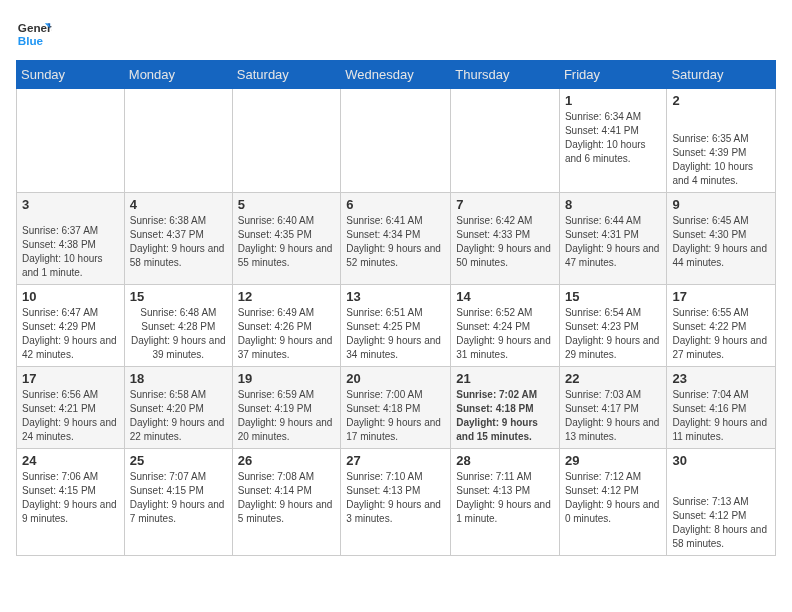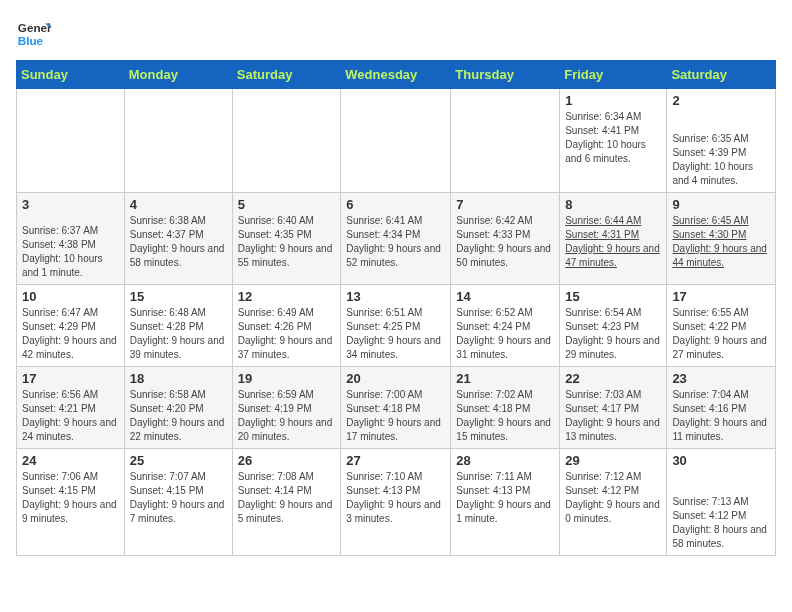--- a/index.html
+++ b/index.html
@@ -37,25 +37,25 @@
       font-size: 16px;
       color: #555;
     }
     table {
       width: 100%;
       border-collapse: collapse;
       font-size: 11px;
     }
     thead tr th {
       background-color: #1565C0;
-      color: #bef264;
+      color: #e5e5e5;
       padding: 6px 4px;
       text-align: left;
       font-size: 13px;
-      font-weight: bold;
+      font-weight: normal;
       border: 1px solid #1565C0;
     }
     tbody tr td {
       border: 1px solid #ccc;
       padding: 4px 5px;
       vertical-align: top;
       width: 113px;
       height: 80px;
       background: #fff;
     }
@@ -154,41 +154,41 @@
 Daylight: 9 hours and 52 minutes.</div>
         </td>
         <td>
           <span class="day-num">7</span>
           <div class="day-info" style="white-space: pre-line;">Sunrise: 6:42 AM
 Sunset: 4:33 PM
 Daylight: 9 hours and 50 minutes.</div>
         </td>
         <td>
           <span class="day-num">8</span>
-          <div class="day-info" style="white-space: pre-line; text-decoration: underline;">Sunrise: 6:44 AM
+          <div class="day-info" style="white-space: pre-line;">Sunrise: 6:44 AM
 Sunset: 4:31 PM
 Daylight: 9 hours and 47 minutes.</div>
         </td>
         <td>
           <span class="day-num">9</span>
-          <div class="day-info" style="white-space: pre-line; text-decoration: underline;">Sunrise: 6:45 AM
+          <div class="day-info" style="white-space: pre-line;">Sunrise: 6:45 AM
 Sunset: 4:30 PM
 Daylight: 9 hours and 44 minutes.</div>
         </td>
       </tr>
       <tr>
         <td>
           <span class="day-num">10</span>
           <div class="day-info" style="white-space: pre-line;">Sunrise: 6:47 AM
 Sunset: 4:29 PM
 Daylight: 9 hours and 42 minutes.</div>
         </td>
         <td>
           <span class="day-num">15</span>
-          <div class="day-info" style="white-space: pre-line;">Sunrise: 6:48 AM
+          <div class="day-info" style="white-space: pre-line; text-align: center;">Sunrise: 6:48 AM
 Sunset: 4:28 PM
 Daylight: 9 hours and 39 minutes.</div>
         </td>
         <td>
           <span class="day-num">12</span>
           <div class="day-info" style="white-space: pre-line;">Sunrise: 6:49 AM
 Sunset: 4:26 PM
 Daylight: 9 hours and 37 minutes.</div>
         </td>
         <td>
@@ -236,21 +236,21 @@
 Daylight: 9 hours and 20 minutes.</div>
         </td>
         <td>
           <span class="day-num">20</span>
           <div class="day-info" style="white-space: pre-line;">Sunrise: 7:00 AM
 Sunset: 4:18 PM
 Daylight: 9 hours and 17 minutes.</div>
         </td>
         <td>
           <span class="day-num">21</span>
-          <div class="day-info" style="white-space: pre-line;">Sunrise: 7:02 AM
+          <div class="day-info" style="white-space: pre-line; font-weight: bold;">Sunrise: 7:02 AM
 Sunset: 4:18 PM
 Daylight: 9 hours and 15 minutes.</div>
         </td>
         <td>
           <span class="day-num">22</span>
           <div class="day-info" style="white-space: pre-line;">Sunrise: 7:03 AM
 Sunset: 4:17 PM
 Daylight: 9 hours and 13 minutes.</div>
         </td>
         <td>

